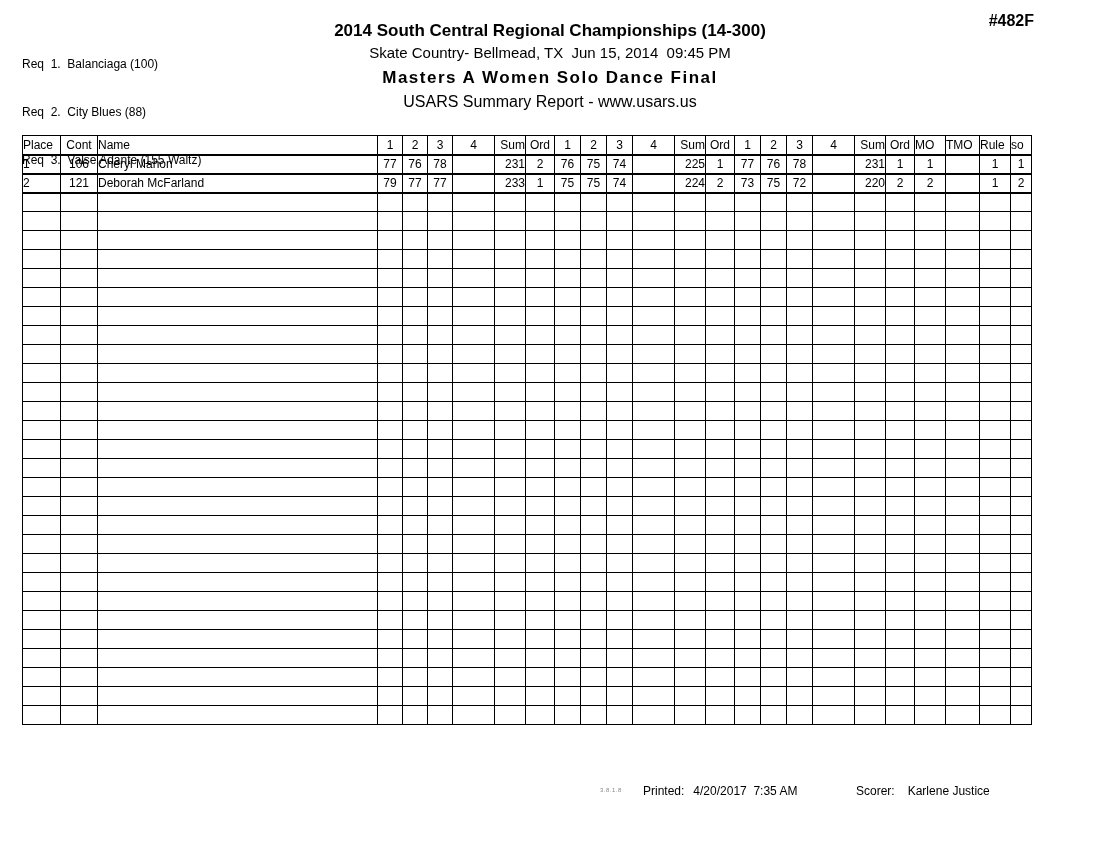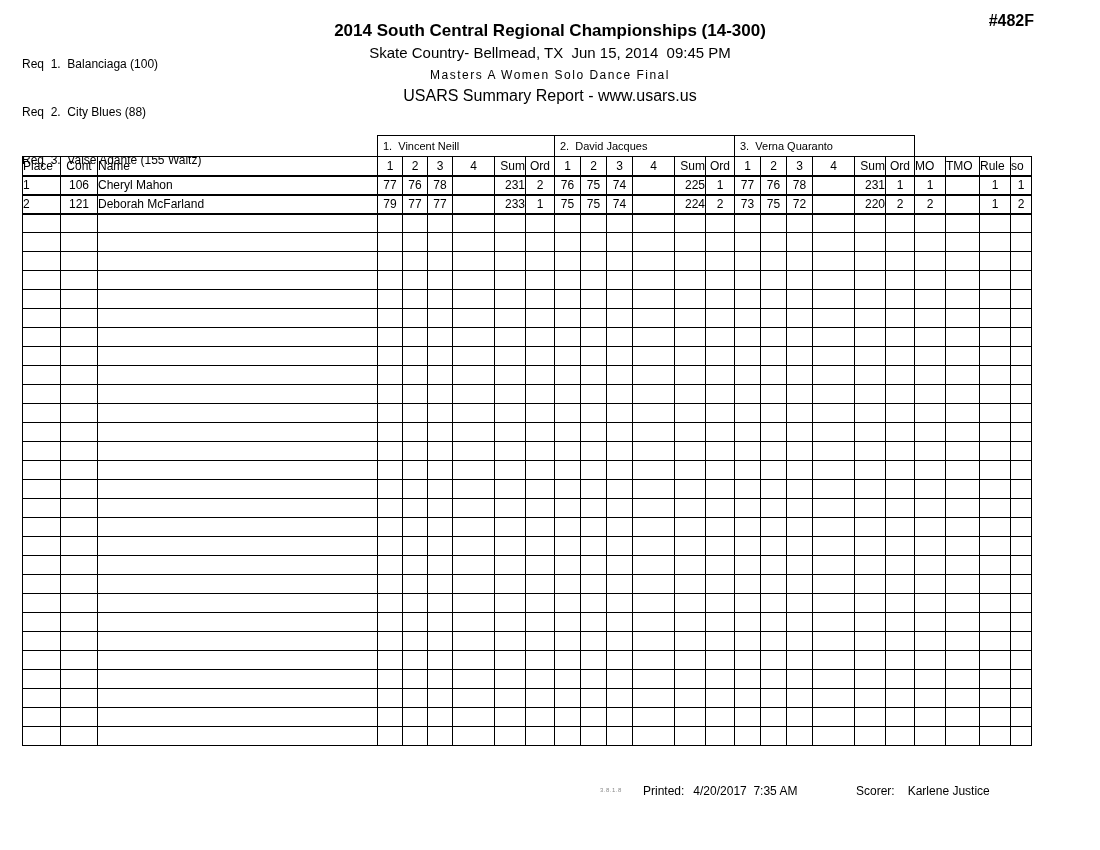--- a/index.html
+++ b/index.html
@@ -7,21 +7,21 @@
   body { width: 1100px; height: 850px; font-family: "Liberation Sans", sans-serif; color: #000; }
   .page { position: relative; width: 1100px; height: 850px; background: #fff; overflow: hidden; }
 
   
   .reqs { position: absolute; left: 22px; top: 24px; font-size: 12px; line-height: 16px; white-space: pre; }
 
   
   .titles { position: absolute; left: 0; top: 21px; width: 1100px; text-align: center; }
   .t1 { font-size: 17px; font-weight: bold; white-space: pre; }
   .t2 { font-size: 15px; margin-top: 3px; white-space: pre; }
-  .t3 { font-size: 12px; font-weight: normal; letter-spacing: 1.5px; margin-top: 7px; }
+  .t3 { font-size: 17px; font-weight: bold; letter-spacing: 1.5px; margin-top: 7px; }
   .t4 { font-size: 16px; margin-top: 5px; }
 
   .eventnum { position: absolute; top: 12px; right: 66px; font-size: 16px; font-weight: bold; }
 
   
   .score-table { position: absolute; left: 22px; top: 135px; border-collapse: collapse; table-layout: fixed; }
   .score-table td, .score-table th {
     border: 1px solid #000; padding: 0; height: 19px;
     font-size: 12px; font-weight: normal; white-space: nowrap; overflow: hidden;
   }
@@ -97,27 +97,20 @@
         <col style="width:26px">
         <col style="width:42px">
         <col style="width:31px">
         <col style="width:29px">
       <col style="width:31px">
         <col style="width:34px">
         <col style="width:31px">
         <col style="width:21px">
     </colgroup>
     <thead>
-      <tr class="judge-row">
-        <td class="spacer" colspan="3"></td>
-        <td class="judge" colspan="6">1.  Vincent Neill</td>
-        <td class="judge" colspan="6">2.  David Jacques</td>
-        <td class="judge" colspan="6">3.  Verna Quaranto</td>
-        <td class="spacer" colspan="4"></td>
-      </tr>
       <tr class="head-row" id="colhead-row">
           <th class="h-place">Place</th>
           <th class="h-cont">Cont</th>
           <th class="h-name">Name</th>
           <th class="h-score">1</th>
           <th class="h-score">2</th>
           <th class="h-score">3</th>
           <th class="h-score">4</th>
           <th class="h-sum">Sum</th>
           <th class="c-ord">Ord</th>

